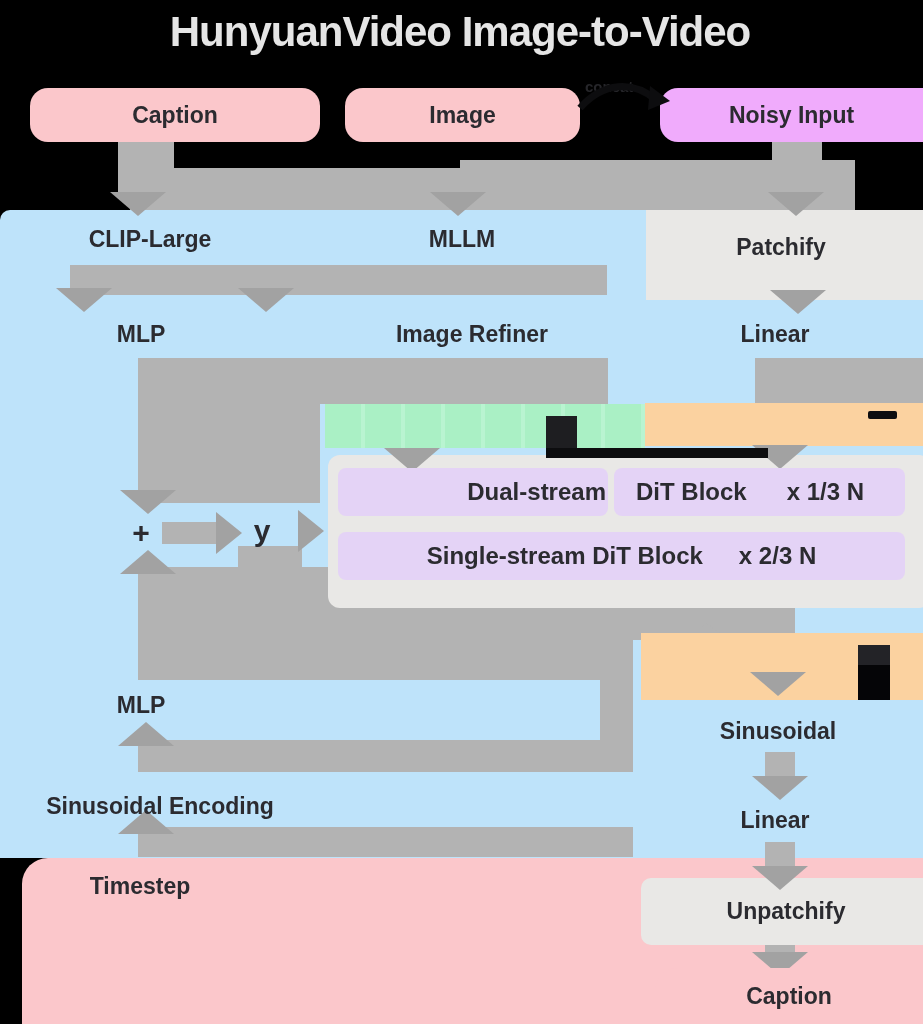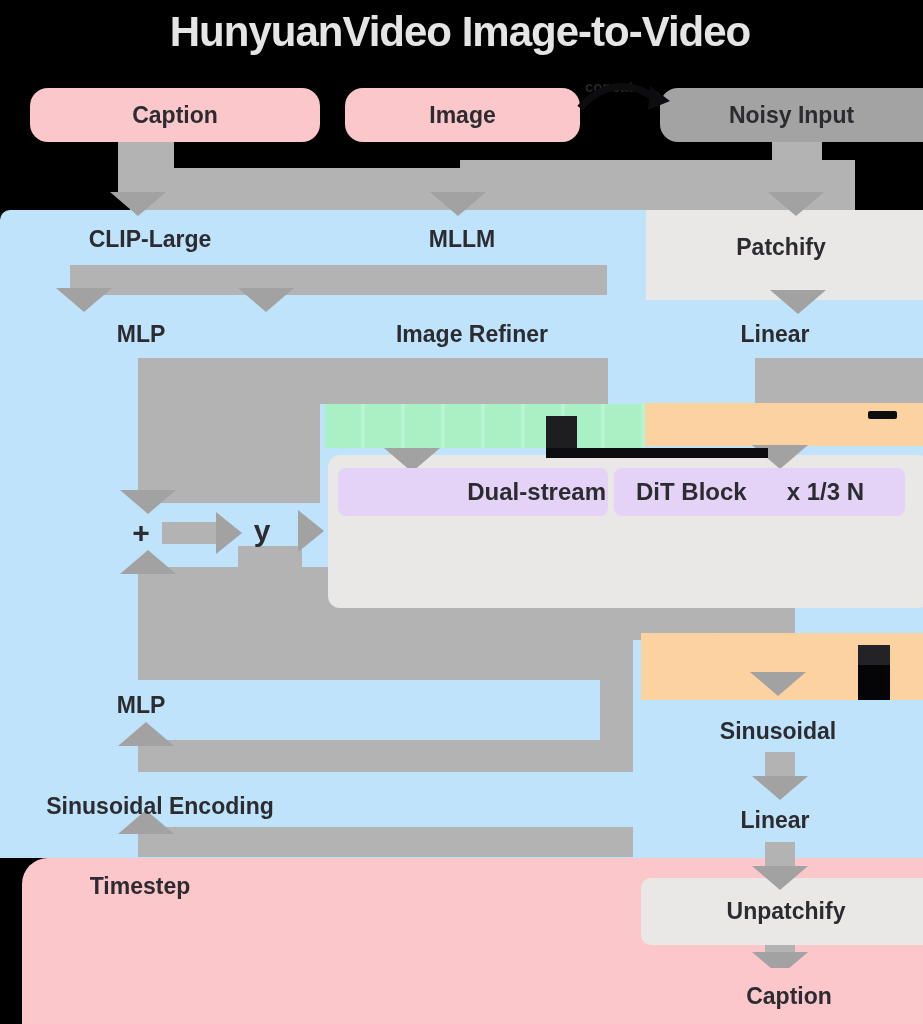--- a/index.html
+++ b/index.html
@@ -33,21 +33,21 @@
 
   <div style="position:absolute;left:22px;top:858px;width:901px;height:166px;
               background:#fbc7cb;border-top-left-radius:26px;z-index:2;"></div>
 
   <div class="box" style="left:345px;top:88px;width:235px;height:54px;background:#fbc7cb;border-radius:18px;z-index:4;">
     <span>Image</span>
   </div>
   <div class="box" style="left:30px;top:88px;width:290px;height:54px;background:#fbc7cb;border-radius:18px;z-index:4;">
     <span>Caption</span>
   </div>
-  <div class="box" style="left:660px;top:88px;width:263px;height:54px;background:#a3a3a3;
+  <div class="box" style="left:660px;top:88px;width:263px;height:54px;background:#f0abfc;
               border-radius:18px 0 0 18px;z-index:4;">
     <span>Noisy Input</span>
   </div>
 
   <div style="position:absolute;left:585px;top:78px;font-size:15px;font-weight:700;color:#26262a;z-index:6;">concat</div>
   <svg style="position:absolute;left:558px;top:68px;z-index:6;" width="120" height="52">
     <path d="M 22 40 C 45 14, 75 12, 98 32" stroke="#0d0d0f" stroke-width="7" fill="none"></path>
     <polygon points="92,18 112,33 90,42" fill="#0d0d0f"></polygon>
   </svg>
 
@@ -94,20 +94,25 @@
               background:#e9e8e6;border-radius:12px;"></div>
   <div class="box" style="left:338px;top:468px;width:270px;height:48px;background:#e4d3f6;border-radius:8px;
               justify-content:flex-end;padding-right:2px;box-sizing:border-box;font-size:24px;z-index:5;">
     <span>Dual-stream</span>
   </div>
   <div class="box" style="left:614px;top:468px;width:291px;height:48px;background:#e4d3f6;border-radius:8px;
               justify-content:flex-start;padding-left:22px;box-sizing:border-box;gap:40px;font-size:24px;z-index:5;">
     <span>DiT Block</span>
     <span>x 1/3 N</span>
   </div>
+  <div class="box" style="left:338px;top:532px;width:567px;height:48px;background:#e4d3f6;border-radius:8px;
+              gap:36px;font-size:24px;z-index:5;">
+    <span>Single-stream DiT Block</span>
+    <span>x 2/3 N</span>
+  </div>
 
   <div class="ah ah-down" style="left:120px;top:490px;"></div>
   <div class="lbl" style="left:141px;top:516px;font-size:30px;">+</div>
   <div class="ar" style="left:162px;top:522px;width:58px;height:22px;"></div>
   <div class="ah ah-right" style="left:216px;top:512px;"></div>
   <div class="lbl" style="left:262px;top:514px;font-size:30px;">y</div>
   <div class="ar" style="left:238px;top:546px;width:64px;height:28px;"></div>
   <div class="ah ah-right" style="left:298px;top:510px;"></div>
   <div class="ah ah-up" style="left:120px;top:550px;"></div>
 

